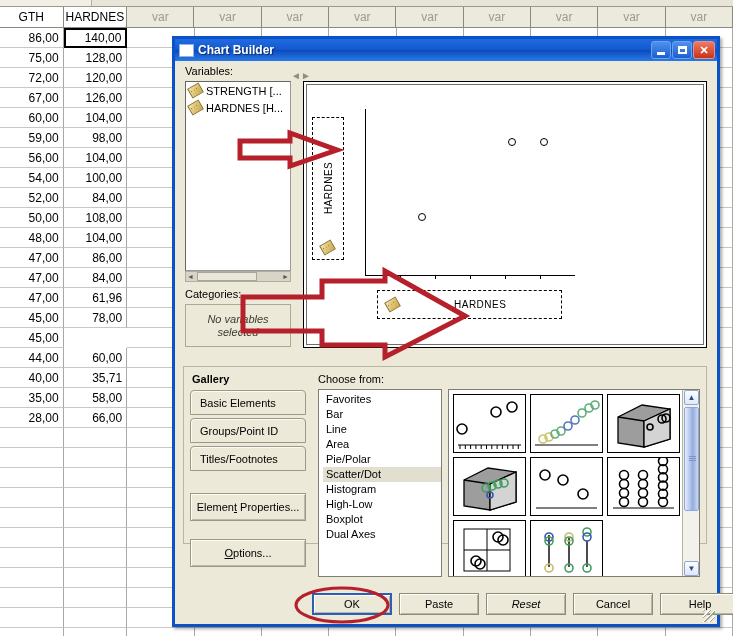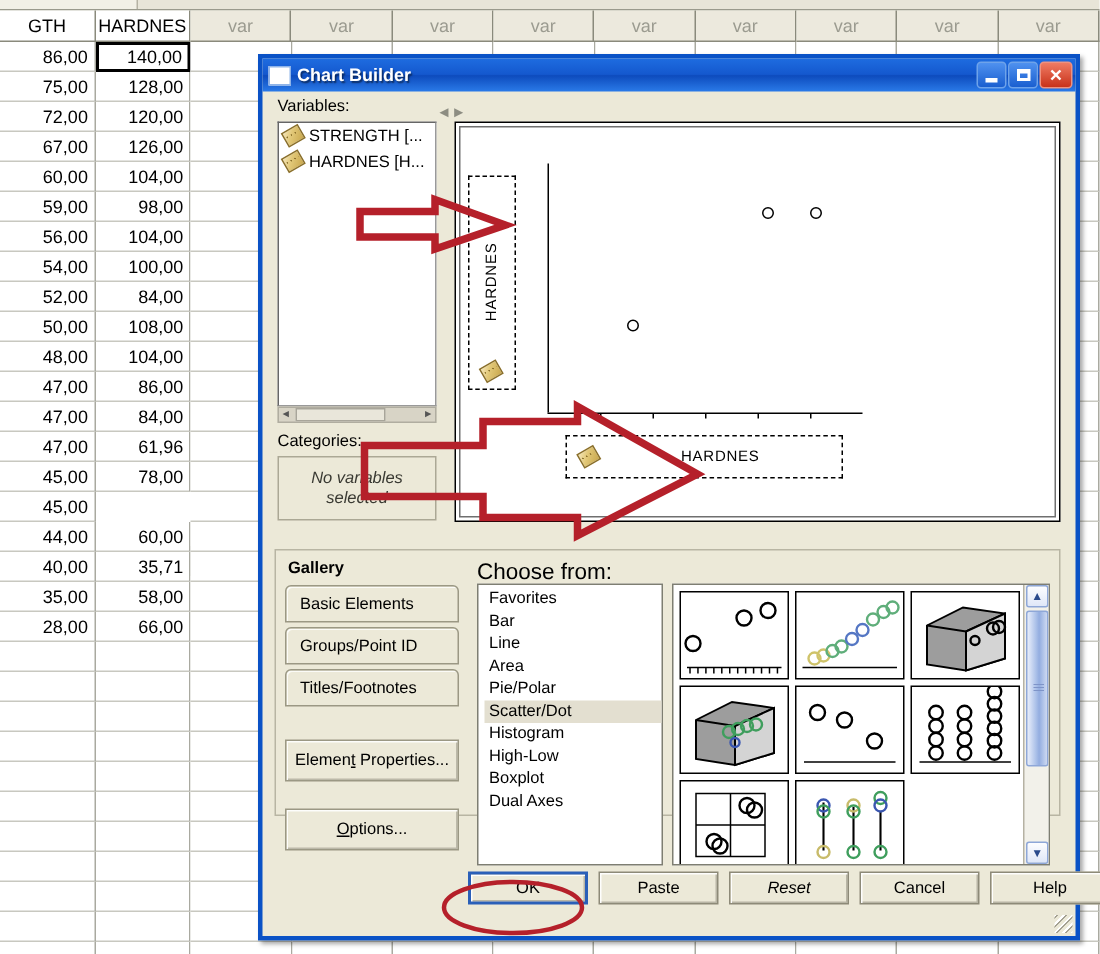--- a/index.html
+++ b/index.html
@@ -193,21 +193,21 @@
     position: absolute; left: 6px; width: 116px; height: 28px;
     background: #ece9d8; border: 1px solid #9b9884;
     display: flex; align-items: center; justify-content: center;
     font-size: 11px;
     box-shadow: 1px 1px 0 rgba(255,255,255,0.9) inset, -1px -1px 0 rgba(140,137,122,.5) inset;
   }
   #btn-elemprops { top: 126px; }
   #btn-options { top: 172px; }
   .ul { text-decoration: underline; }
 
-  #lbl-choose { position: absolute; left: 134px; top: 6px; font-size: 15px; }
+  #lbl-choose { position: absolute; left: 134px; top: 6px; font-size: 11px; }
   #choose-list {
     position: absolute; left: 134px; top: 22px; width: 124px; height: 188px;
     background: #fff; border: 1px solid #7e7e72;
     padding-left: 4px; padding-top: 2px;
   }
   .ch-item { height: 15px; line-height: 15px; font-size: 11px; padding-left: 3px; }
   .ch-item.sel { background: #e3dfd0; }
 
   #thumbs-outer {
     position: absolute; left: 264px; top: 22px; width: 252px; height: 188px;
@@ -235,21 +235,21 @@
   #sb-up { top: 0; } #sb-down { bottom: 0; }
   #sb-thumb {
     position: absolute; left: 1px; top: 17px; width: 15px; height: 104px;
     background: linear-gradient(to right,#e8eefb,#a9bfe8 45%,#93ade0 60%,#cdd9f2);
     border: 1px solid #8ea7d8; border-radius: 2px;
   }
   #sb-thumb .grip { position:absolute; left:4px; top:50%; transform:translateY(-50%); width:7px; height:6px;
     background: repeating-linear-gradient(to bottom,#7e94c8 0 1px, transparent 1px 2px); }
 
   
-  #btnrow { position: absolute; left: 0; top: 520px; width: 542px; height: 28px; }
+  #btnrow { position: absolute; left: 0; top: 532px; width: 542px; height: 28px; }
   .dbtn {
     position: absolute; top: 0; width: 80px; height: 22px;
     background: #ece9d8; border: 1px solid #8d8a78;
     display: flex; align-items: center; justify-content: center;
     font-size: 11px; color: #000;
     box-shadow: 1px 1px 0 rgba(255,255,255,0.95) inset, -1px -1px 0 rgba(150,147,132,.6) inset;
   }
   .dbtn.def { border: 2px solid #2a5fb8; }
   #b-ok { left: 137px; } #b-paste { left: 224px; }
   #b-reset { left: 311px; font-style: italic; } #b-cancel { left: 398px; } #b-help { left: 485px; }

